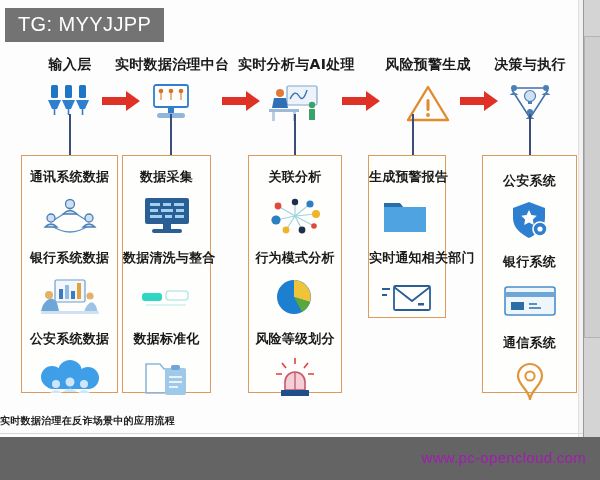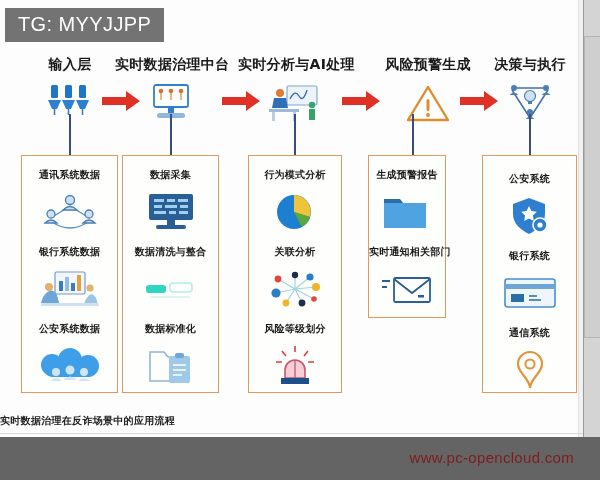--- a/index.html
+++ b/index.html
@@ -38,22 +38,22 @@
     background:#737373;color:#ffffff;
     padding:5px 13px 6px 13px;
     font-size:20px;letter-spacing:.4px;
     font-family:"Liberation Sans","DejaVu Sans",sans-serif;
   }
   .footer-bar{
     position:absolute;left:0px;top:437px;width:600px;height:43px;
     background:#646464;
   }
   .footer-text{
-    position:absolute;right:26px;top:449px;
-    color:#7f1d1d;font-size:15px;letter-spacing:.3px;
+    position:absolute;right:14px;top:449px;
+    color:#a21caf;font-size:15px;letter-spacing:.3px;
   }
 
   
   .stage-head{
     position:absolute;top:56px;width:112px;text-align:center;
   }
   .stage-title{
     font-size:14px;font-weight:bold;color:#1a1a1a;
     letter-spacing:.3px;white-space:nowrap;
     font-family:"DejaVu Sans","Liberation Sans",sans-serif;
@@ -77,21 +77,21 @@
   .card{
     position:absolute;
     border:1.6px solid #dd9c5e;
     background:#fefefd;
     box-sizing:border-box;
   }
   .cell{
     width:100%;text-align:center;
   }
   .cell-label{
-    font-size:10px;font-weight:bold;color:#1a1a1a;
+    font-size:13px;font-weight:bold;color:#1a1a1a;
     letter-spacing:.2px;white-space:nowrap;
     font-family:"DejaVu Sans","Liberation Sans",sans-serif;
   }
   .cell-icon{
     height:46px;margin-top:7px;margin-bottom:10px;
     display:flex;align-items:center;justify-content:center;
   }
 
   .caption{
     position:absolute;left:0;top:414px;width:583px;text-align:left;
@@ -282,21 +282,21 @@
             <circle cx="34" cy="25" r="4.5"></circle>
               <path d="M27 35 q7 -7 14 0 z"></path>
             <circle cx="48" cy="27" r="4"></circle>
               <path d="M42 36 q6 -6 12 0 z"></path>
           </g>
         </svg>
       </div>
     </div>
   </div>
 
-  <div class="card" style="left:122px;top:155px;width:97px;height:238px;padding-top:12px;">
+  <div class="card" style="left:122px;top:155px;width:89px;height:238px;padding-top:12px;">
     <div class="cell">
       <div class="cell-label">数据采集</div>
       <div class="cell-icon">
         <svg width="58" height="44" viewBox="0 0 58 44">
           <rect x="7" y="4" width="44" height="26" rx="2" fill="#2a5f96"></rect>
           <g fill="#9fd0f0">
             <rect x="12" y="9" width="10" height="3"></rect>
               <rect x="25" y="9" width="8" height="3"></rect>
               <rect x="36" y="9" width="10" height="3"></rect>
             <rect x="12" y="15" width="8" height="3"></rect>
@@ -331,48 +331,48 @@
           <g stroke="#ffffff" stroke-width="1.4">
             <path d="M28 21 h13 M28 26 h13 M28 31 h9"></path>
           </g>
         </svg>
       </div>
     </div>
   </div>
 
   <div class="card" style="left:248px;top:155px;width:94px;height:238px;padding-top:12px;">
     <div class="cell">
-      <div class="cell-label">行为模式分析</div>
-      <div class="cell-icon">
-        <svg width="52" height="44" viewBox="0 0 52 44">
-          <circle cx="25" cy="22" r="17" fill="#1d7fd0"></circle>
-          <path d="M25 22 L25 5 A17 17 0 0 1 41 27 Z" fill="#f0c43a"></path>
-          <path d="M25 22 L41 27 A17 17 0 0 1 33 37 Z" fill="#5aa83c"></path>
-        </svg>
-      </div>
-    </div>
-    <div class="cell">
       <div class="cell-label">关联分析</div>
       <div class="cell-icon">
         <svg width="62" height="44" viewBox="0 0 62 44">
           <g stroke="#9fd4e0" stroke-width="1.2">
             <path d="M31 22 L14 12 M31 22 L31 8 M31 22 L46 10 M31 22 L52 20 M31 22 L12 26 M31 22 L22 36 M31 22 L38 36 M31 22 L50 32"></path>
           </g>
           <circle cx="14" cy="12" r="3.4" fill="#e04a3c"></circle>
           <circle cx="31" cy="8" r="3.2" fill="#1d2f4a"></circle>
           <circle cx="46" cy="10" r="3.6" fill="#2b7fc4"></circle>
           <circle cx="52" cy="20" r="4" fill="#f0b429"></circle>
           <circle cx="12" cy="26" r="4.6" fill="#2b7fc4"></circle>
           <circle cx="22" cy="36" r="3.4" fill="#f0b429"></circle>
           <circle cx="38" cy="36" r="3.4" fill="#1d2f4a"></circle>
           <circle cx="50" cy="32" r="2.8" fill="#e04a3c"></circle>
         </svg>
       </div>
     </div>
     <div class="cell">
+      <div class="cell-label">行为模式分析</div>
+      <div class="cell-icon">
+        <svg width="52" height="44" viewBox="0 0 52 44">
+          <circle cx="25" cy="22" r="17" fill="#1d7fd0"></circle>
+          <path d="M25 22 L25 5 A17 17 0 0 1 41 27 Z" fill="#f0c43a"></path>
+          <path d="M25 22 L41 27 A17 17 0 0 1 33 37 Z" fill="#5aa83c"></path>
+        </svg>
+      </div>
+    </div>
+    <div class="cell">
       <div class="cell-label">风险等级划分</div>
       <div class="cell-icon">
         <svg width="54" height="44" viewBox="0 0 54 44">
           <g stroke="#e0403a" stroke-width="1.6">
             <path d="M27 2 v6 M14 7 l4 5 M40 7 l-4 5 M8 18 h6 M46 18 h-6"></path>
           </g>
           <path d="M17 34 v-8 a10 10 0 0 1 20 0 v8 z" fill="#f3cfd6" stroke="#c9566e" stroke-width="1.6"></path>
           <path d="M27 16 v18" stroke="#c9566e" stroke-width="1.3"></path>
           <rect x="13" y="34" width="28" height="6" fill="#1d4f8a"></rect>
         </svg>

